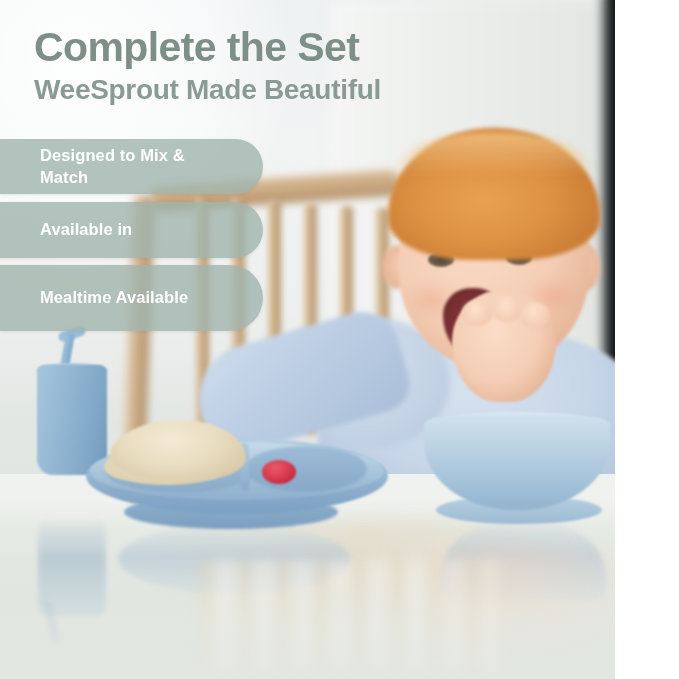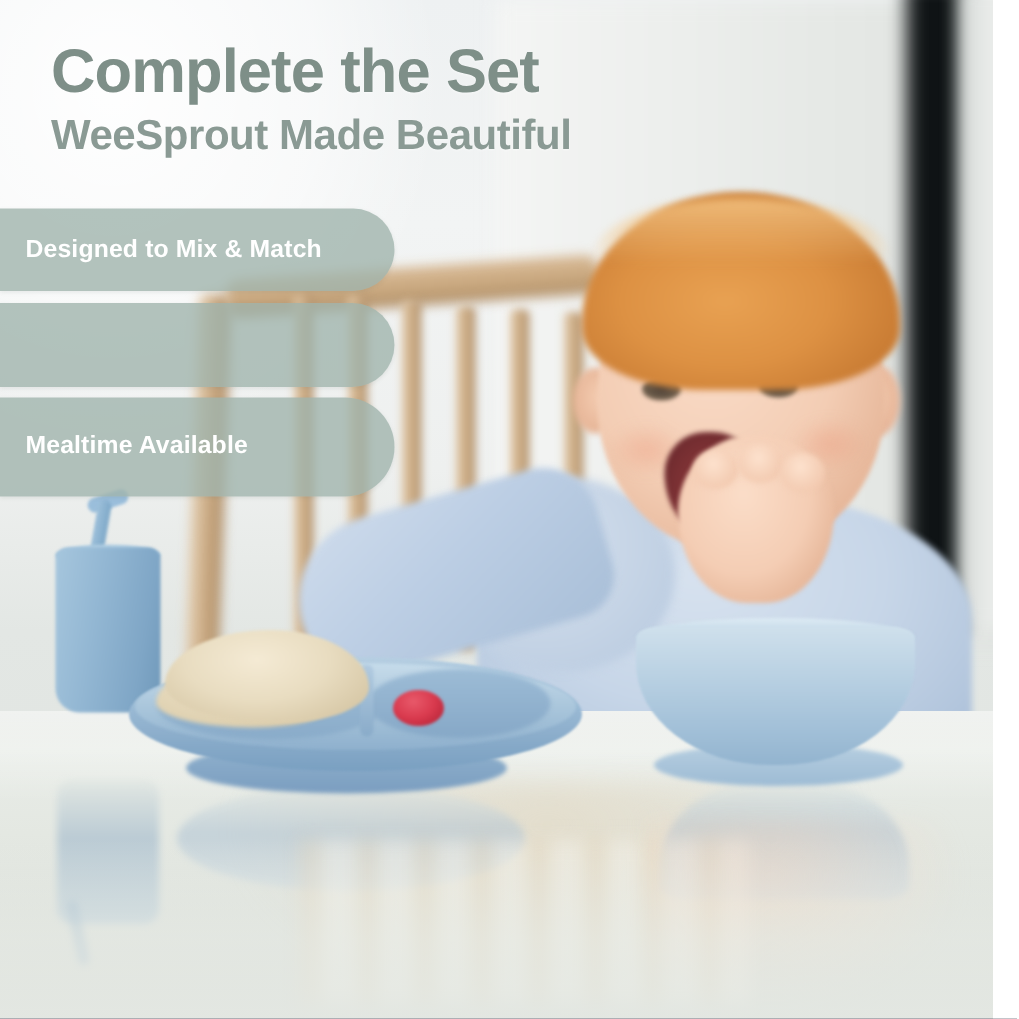--- a/index.html
+++ b/index.html
@@ -1,20 +1,20 @@
 <!DOCTYPE html>
 <html><head>
 <meta charset="utf-8">
 <style>
   html,body{margin:0;padding:0;background:#fff;}
   body{font-family:"Liberation Sans",sans-serif;}
 
   #canvas{
     position:relative;
-    width:662px;height:679px;
+    width:615px;height:679px;
     overflow:hidden;
     background:#0f172a;
   }
 
   
   .photo{position:absolute;inset:0;overflow:hidden;}
 
   
   .bg-base{
     position:absolute;inset:0;
@@ -287,21 +287,21 @@
   .pill{
     position:absolute;left:0;
     background:rgba(160,180,172,.80);
     border-radius:0 40px 40px 0;
     display:flex;align-items:center;
     box-shadow:0 1px 3px rgba(90,110,100,.12);
   }
   .pill span{
     color:#ffffff;font-size:16.5px;font-weight:600;
     line-height:1.33;letter-spacing:.1px;
-    padding-left:17px;padding-right:26px;
+    padding-left:40px;padding-right:26px;
     display:block;
   }
   #pill-1{top:139px;width:263px;height:55px;}
   #pill-2{top:202px;width:263px;height:56px;}
   #pill-3{top:265px;width:263px;height:66px;}
 
   .logo{
     position:absolute;left:500px;top:628px;
     display:flex;align-items:flex-start;
     color:#fff;font-size:26px;font-weight:700;letter-spacing:-.5px;
@@ -387,20 +387,21 @@
 
   <div class="headline">Complete the Set</div>
   <div class="subhead">WeeSprout Made Beautiful</div>
 
   <div class="pill" id="pill-1">
     <span>Designed to Mix &amp; Match</span>
   </div>
 
   <div class="pill" id="pill-2">
     <span>
+        <i style="font-style:normal;display:block">Available in</i>
       </span>
   </div>
 
   <div class="pill" id="pill-3">
     <span>
         <i style="font-style:normal;display:block">Mealtime Available</i>
       </span>
   </div>
 
 

